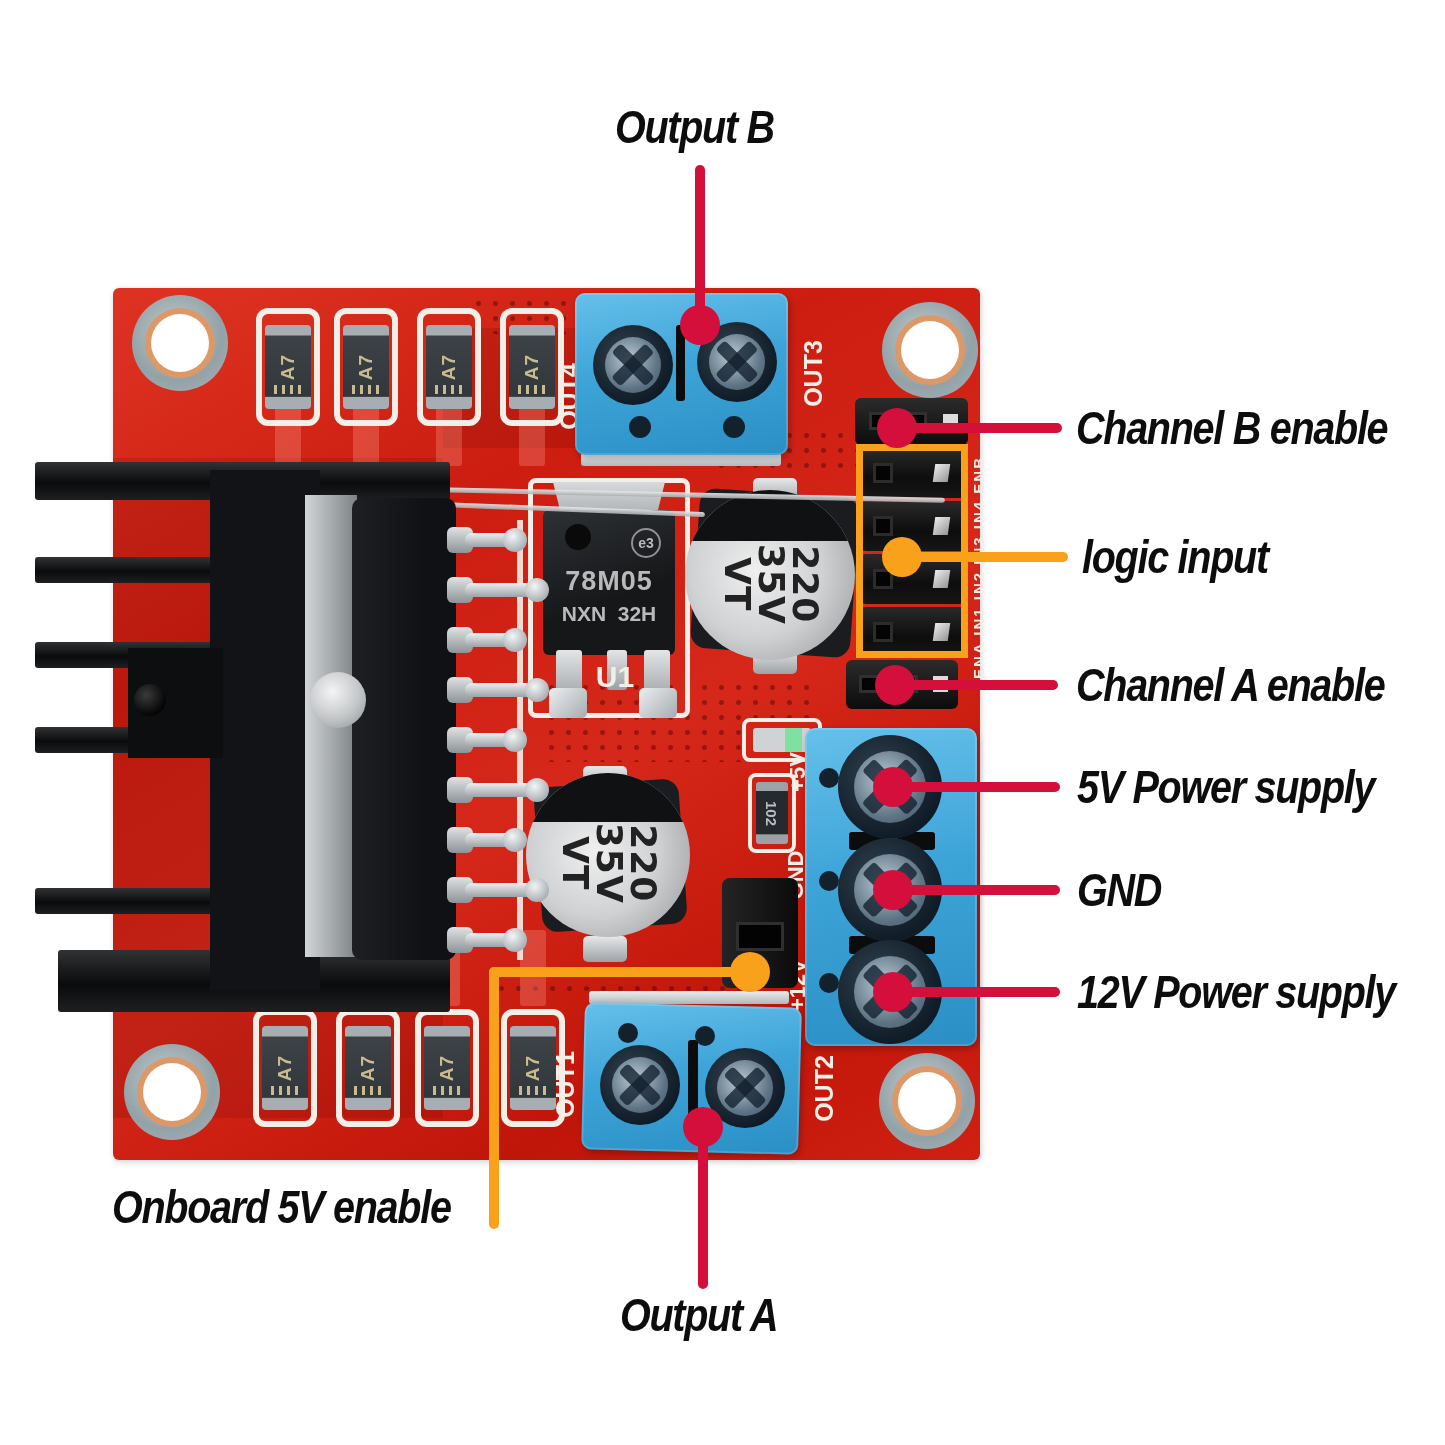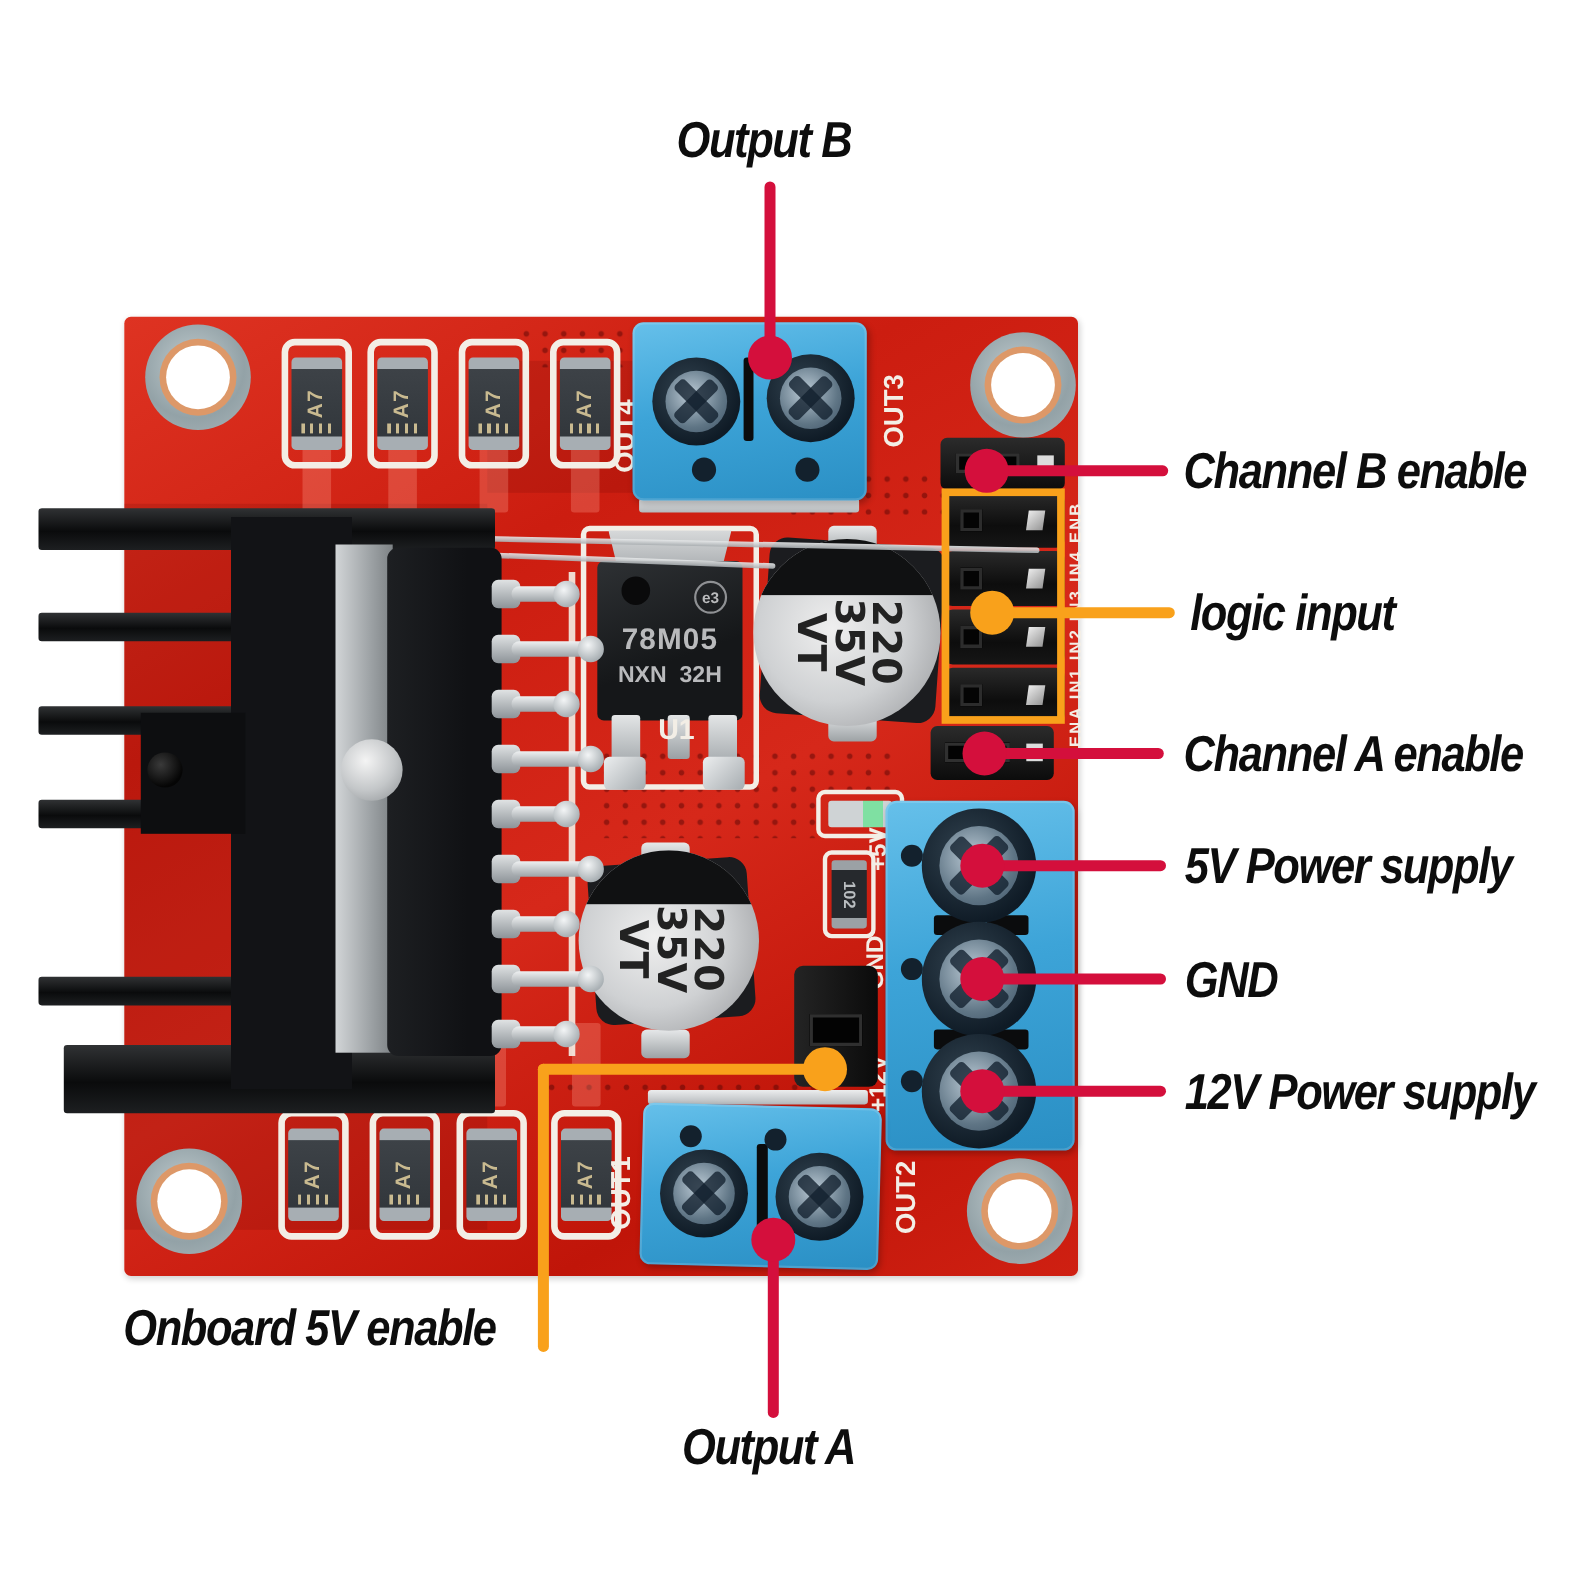--- a/index.html
+++ b/index.html
@@ -214,21 +214,21 @@
       <div style="position:absolute;left:22px;top:14px;width:26px;height:26px;border-radius:50%;background:#0a0a0b;"></div>
       <div style="position:absolute;right:14px;top:18px;width:30px;height:30px;border-radius:50%;border:2px solid #8f9194;display:flex;align-items:center;justify-content:center;font-size:14px;font-weight:bold;">e3</div>
       <div style="position:absolute;left:0;top:56px;width:100%;text-align:center;font-size:27px;font-weight:bold;letter-spacing:1px;">78M05</div>
       <div style="position:absolute;left:0;top:92px;width:100%;text-align:center;font-size:21px;font-weight:bold;white-space:pre;">NXN  32H</div>
     </div>
     <div class="regleg" style="left:443px;top:362px;width:26px;height:52px;"></div>
     <div class="regleg" style="left:494px;top:362px;width:20px;height:40px;"></div>
     <div class="regleg" style="left:531px;top:362px;width:26px;height:52px;"></div>
     <div class="regpad" style="left:436px;top:400px;width:38px;height:30px;"></div>
     <div class="regpad" style="left:526px;top:400px;width:38px;height:30px;"></div>
-    <div class="silktext" style="left:472px;top:360px;width:60px;font-size:26px;">U1</div>
+    <div class="silktext" style="left:472px;top:372px;width:60px;font-size:30px;">U1</div>
 
     <div class="capbase" style="left:582px;top:205px;width:160px;height:160px;transform:rotate(4deg);"></div>
     <div class="capclip" style="left:640px;top:190px;"></div>
     <div class="capclip" style="left:640px;top:360px;"></div>
     <div class="captop" style="left:572px;top:202px;width:170px;height:170px;">
       <div class="capband"></div>
       <div class="ctext" style="margin-top:18px;">
         <span>220</span><br>
         <span>35V</span><br>
         <span>VT</span>

